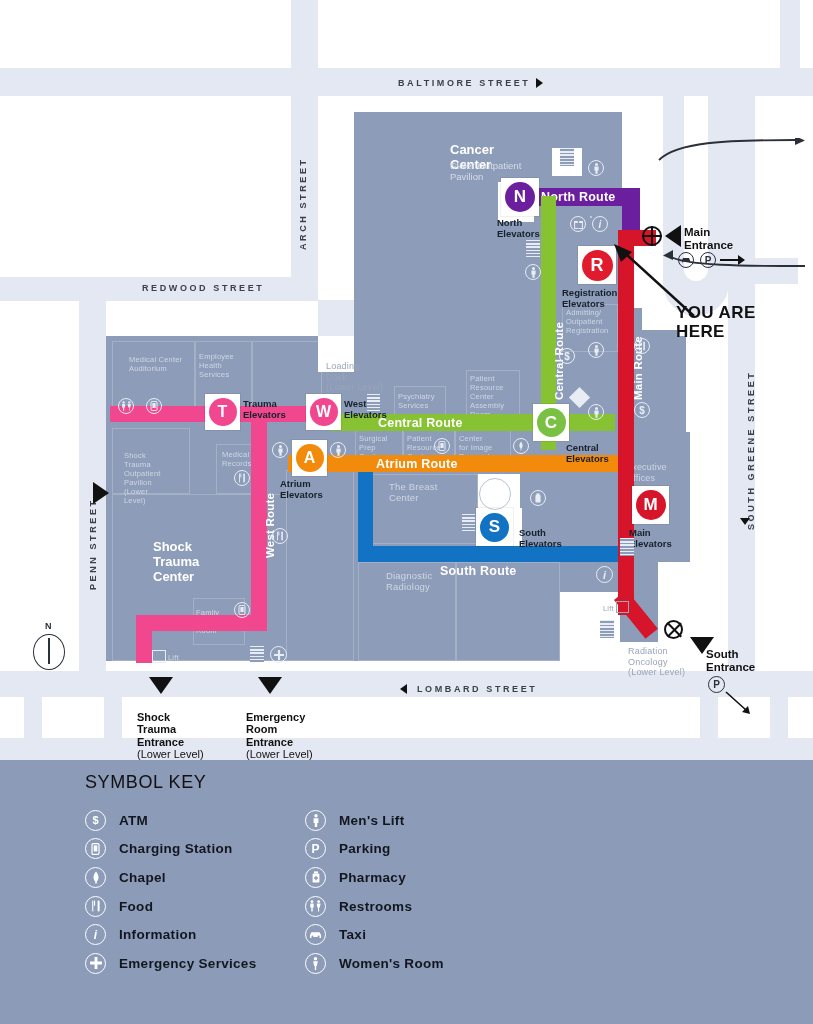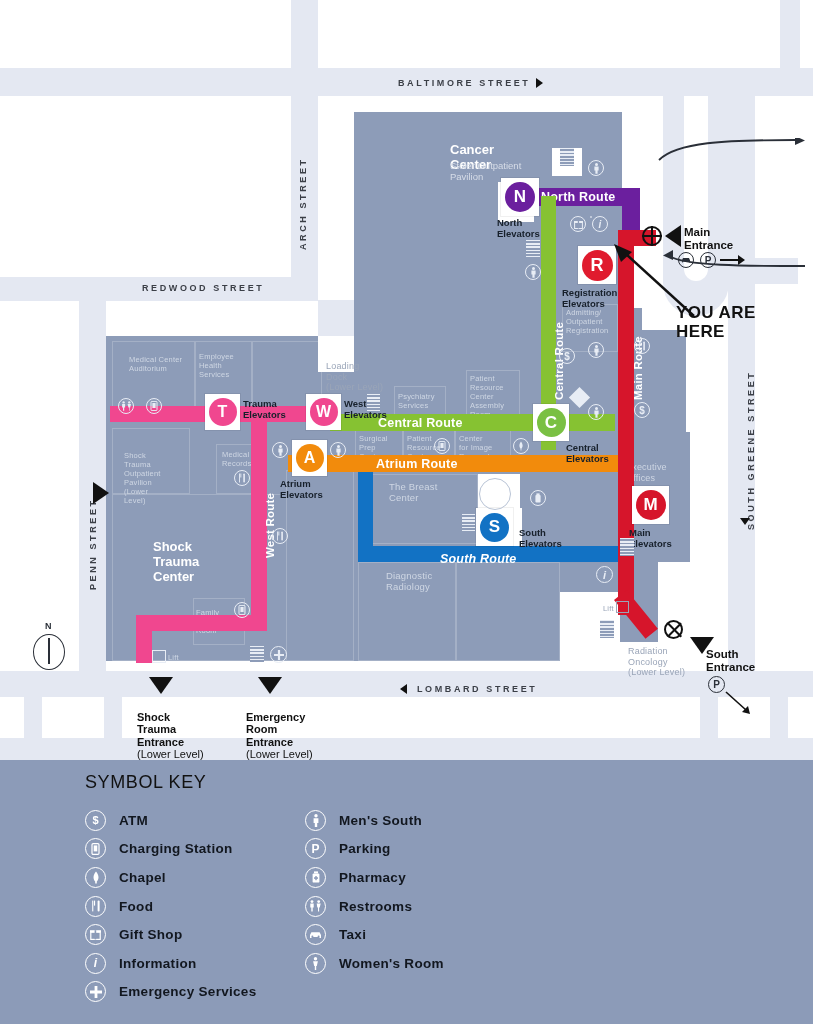--- a/index.html
+++ b/index.html
@@ -292,21 +292,21 @@
   <div class="route" style="left:251px;top:406px;width:16px;height:225px;background:#f0478f;"></div>
   <div class="route" style="left:136px;top:615px;width:131px;height:16px;background:#f0478f;"></div>
   <div class="route" style="left:136px;top:615px;width:16px;height:48px;background:#f0478f;"></div>
   <div class="route-label vert" style="left:264px;top:558px;font-size:11.5px;">West Route</div>
 
   <div class="route" style="left:288px;top:455px;width:330px;height:17px;background:#f28b0c;"></div>
   <div class="route-label" style="left:376px;top:457px;">Atrium Route</div>
 
   <div class="route" style="left:358px;top:472px;width:15px;height:80px;background:#1272c4;"></div>
   <div class="route" style="left:358px;top:546px;width:260px;height:16px;background:#1272c4;"></div>
-  <div class="route-label" style="left:440px;top:552px;font-style:italic;">South Route</div>
+  <div class="route-label" style="left:440px;top:564px;">South Route</div>
 
   <div class="elev-box" style="left:501px;top:178px;width:38px;height:38px;">
     <div class="elev-circ" style="width:30px;height:30px;background:#6b1f9e;font-size:17px;">N</div>
   </div>
   <div class="elev-name" style="left:497px;top:218px;">North
 Elevators</div>
 
   <div class="elev-box" style="left:578px;top:246px;width:38px;height:38px;">
     <div class="elev-circ" style="width:31px;height:31px;background:#e01b2e;font-size:18px;">R</div>
   </div>
@@ -566,30 +566,20 @@
       <span class="key-ic">
         <svg width="10" height="12" viewBox="0 0 10 12">
             <rect x="1.2" y="0.6" width="1.1" height="10.8" fill="#fff"></rect>
             <rect x="3" y="0.6" width="1.1" height="5" fill="#fff"></rect>
             <rect x="6.6" y="0.6" width="2" height="10.8" rx="0.9" fill="#fff"></rect>
           </svg>
       </span>
       <span class="key-tx">Food</span>
     </div>
     <div class="key-row">
-      <span class="key-ic">
-        <svg width="11" height="11" viewBox="0 0 11 11">
-            <rect x="0.8" y="3" width="9.4" height="7.4" fill="none" stroke="#fff" stroke-width="1.2"></rect>
-            <rect x="0" y="1.2" width="11" height="2.4" fill="#fff"></rect>
-            <rect x="4.6" y="1.2" width="1.6" height="9.2" fill="#8c9bb8"></rect>
-          </svg>
-      </span>
-      <span class="key-tx">Gift Shop</span>
-    </div>
-    <div class="key-row">
       <span class="key-ic" style="font-style:italic;font-size:12px;">i</span>
       <span class="key-tx">Information</span>
     </div>
     <div class="key-row">
       <span class="key-ic">
         <svg width="12" height="12" viewBox="0 0 12 12">
             <path d="M4.6 0h2.8v4.6H12v2.8H7.4V12H4.6V7.4H0V4.6h4.6z" fill="#fff"></path>
           </svg>
       </span>
       <span class="key-tx">Emergency Services</span>
@@ -597,21 +587,21 @@
   </div>
 
   <div class="key-col" style="left:305px;">
     <div class="key-row">
       <span class="key-ic">
         <svg width="8" height="13" viewBox="0 0 8 13">
             <circle cx="4" cy="1.8" r="1.7" fill="#fff"></circle>
             <path d="M1.6 4.2h4.8v4.8H5.2v3.9H2.8V9H1.6z" fill="#fff"></path>
           </svg>
       </span>
-      <span class="key-tx">Men's South</span>
+      <span class="key-tx">Men's Lift</span>
     </div>
     <div class="key-row">
       <span class="key-ic" style="font-size:12px;">P</span>
       <span class="key-tx">Parking</span>
     </div>
     <div class="key-row">
       <span class="key-ic">
         <svg width="10" height="12" viewBox="0 0 10 12">
             <rect x="3" y="0.4" width="4" height="2" fill="#fff"></rect>
             <rect x="1.6" y="2.4" width="6.8" height="9.2" rx="1.2" fill="#fff"></rect>

